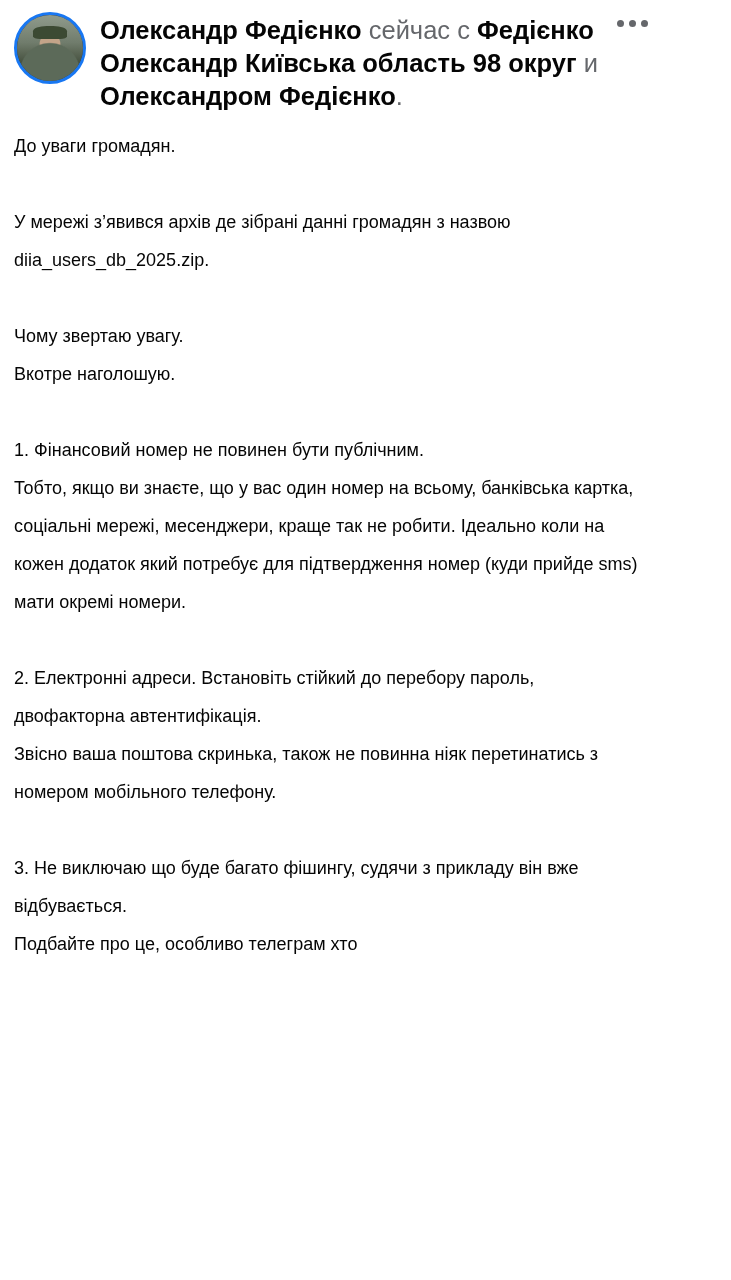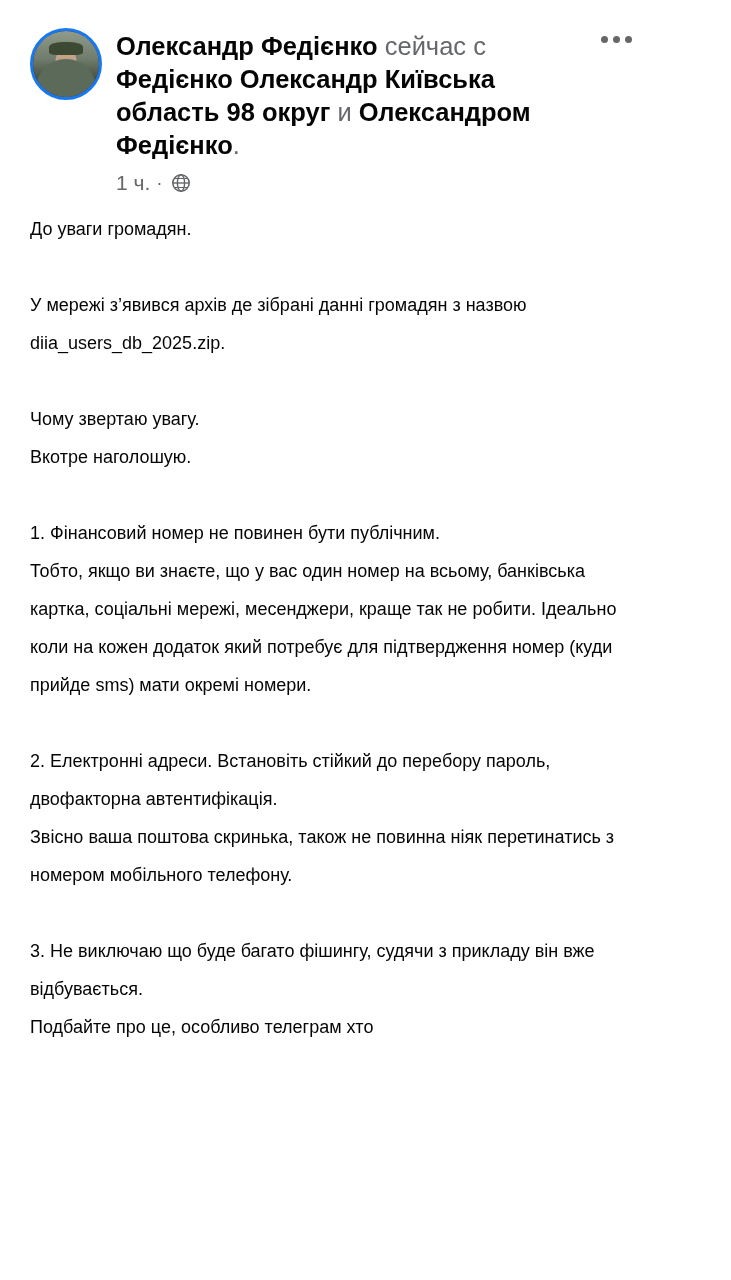--- a/index.html
+++ b/index.html
@@ -12,21 +12,21 @@
     height: 1280px;
     overflow: hidden;
     font-family: "Liberation Sans", sans-serif;
     color: #050505;
     -webkit-font-smoothing: antialiased;
   }
   .post {
     width: 662px;
     height: 1280px;
     box-sizing: border-box;
-    padding: 16px;
+    padding: 0;
     background: #fff;
     position: relative;
   }
   .post-header {
     display: flex;
     align-items: flex-start;
     padding: 12px 14px 0 14px;
     box-sizing: border-box;
   }
   .avatar-wrap {
@@ -138,33 +138,20 @@
     <div class="avatar-wrap">
       <div class="avatar">
         <div class="photo"></div>
         <div class="hat"></div>
       </div>
     </div>
 
     <div class="header-text">
       <div class="title-line"><span class="name">Олександр Федієнко</span><span> сейчас с </span><span class="name">Федієнко Олександр Київська область 98 округ</span><span> и </span><span class="name">Олександром Федієнко</span><span>.</span></div>
 
-      <div class="meta-row">
-        <span>1 ч.</span>
-        <span class="dot">·</span>
-        <span class="globe">
-          <svg width="20" height="20" viewBox="0 0 20 20" aria-hidden="true">
-            <circle cx="10" cy="10" r="8.2" fill="none" stroke="#65676b" stroke-width="1.6"></circle>
-            <ellipse cx="10" cy="10" rx="3.6" ry="8.2" fill="none" stroke="#65676b" stroke-width="1.4"></ellipse>
-            <line x1="1.8" y1="10" x2="18.2" y2="10" stroke="#65676b" stroke-width="1.4"></line>
-            <line x1="3" y1="5.5" x2="17" y2="5.5" stroke="#65676b" stroke-width="1.1"></line>
-            <line x1="3" y1="14.5" x2="17" y2="14.5" stroke="#65676b" stroke-width="1.1"></line>
-          </svg>
-        </span>
-      </div>
     </div>
 
     <div class="menu-dots">
       <span></span>
       <span></span>
       <span></span>
     </div>
 
   </div>
 

